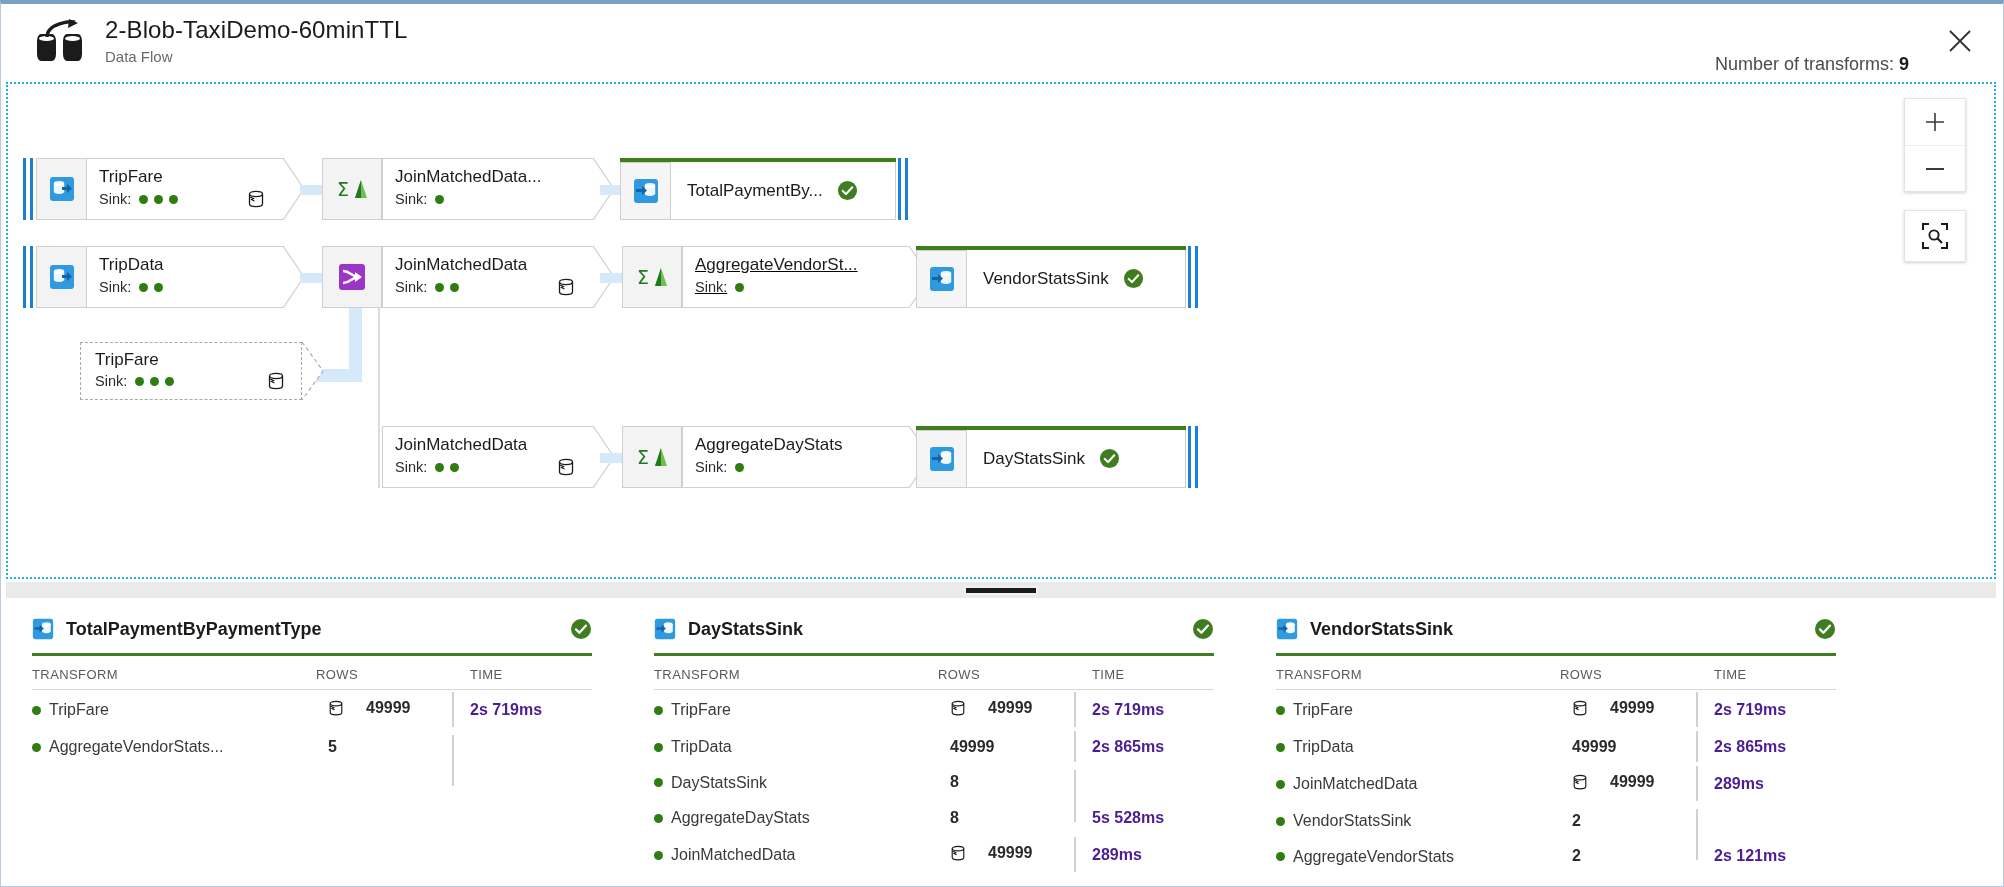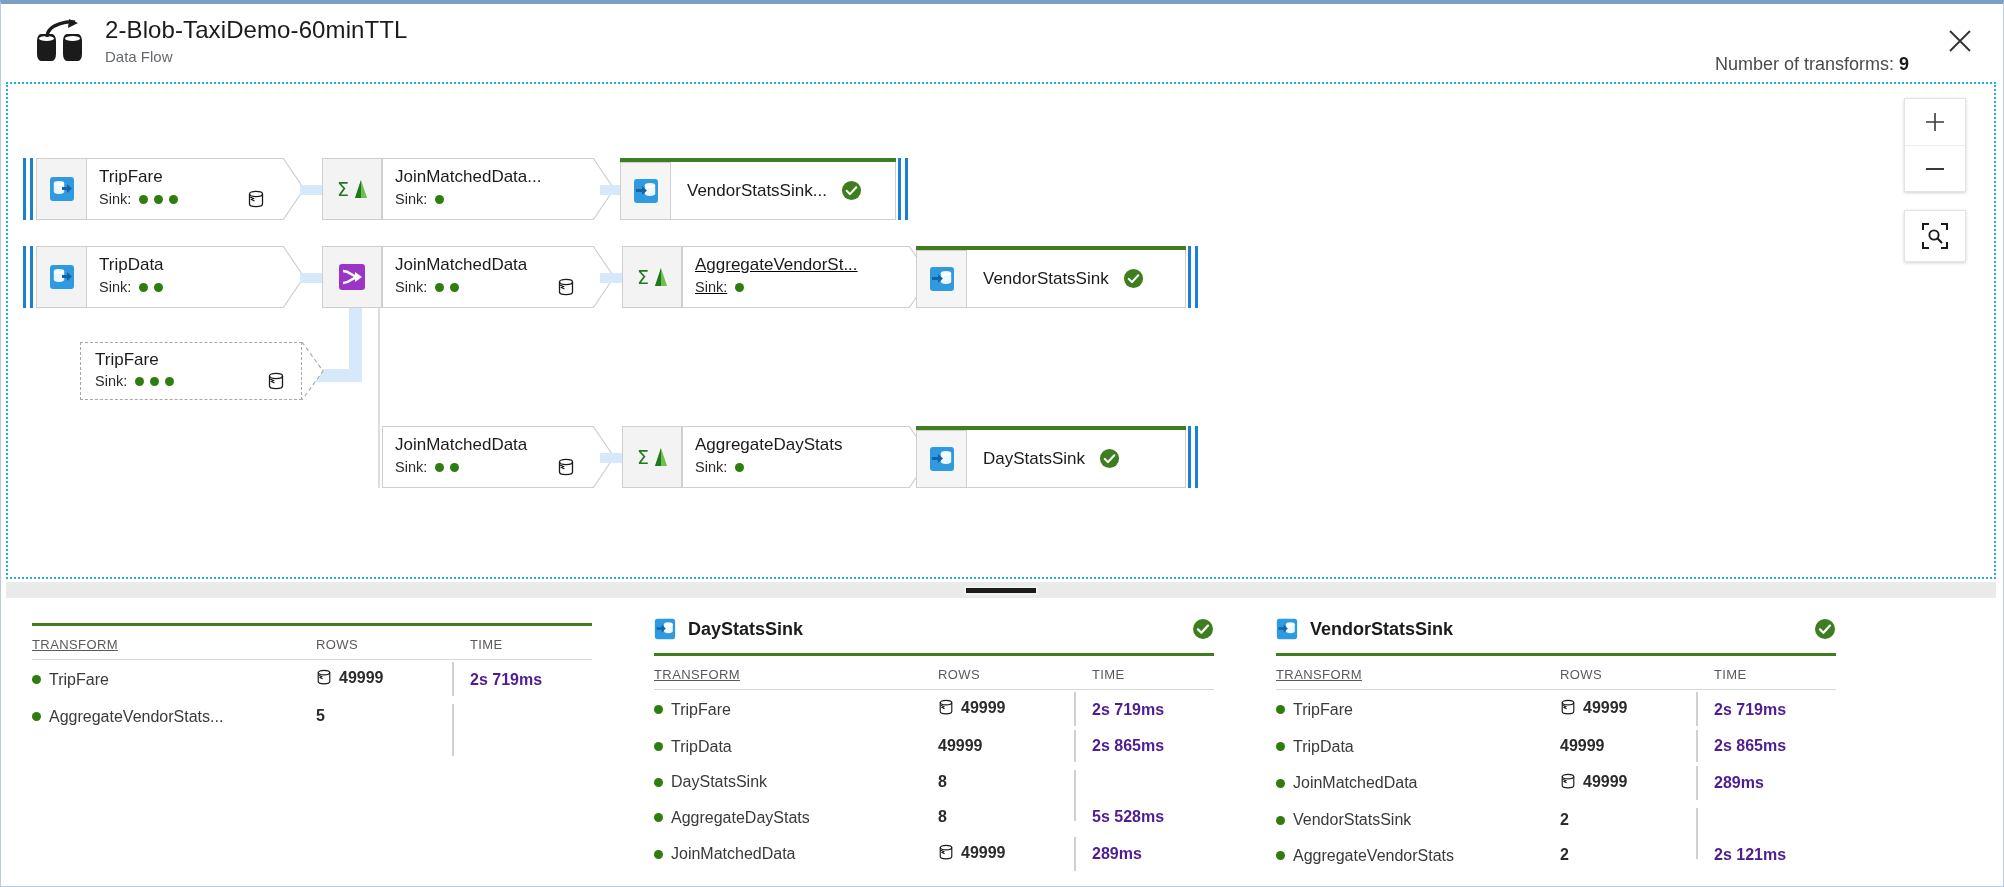--- a/index.html
+++ b/index.html
@@ -187,27 +187,27 @@
   table.stats { width: 100%; border-collapse: collapse; table-layout: fixed; margin-top: 0; }
   table.stats th {
     text-align: left; font-size: 13px; font-weight: 400; color: #5a5a5a;
     letter-spacing: .4px; padding: 11px 0 7px 0;
     border-bottom: 1px solid #d8d8d8;
   }
   table.stats td {
     font-size: 16px; color: #3a3a3a; padding: 9px 0 8px 0; vertical-align: middle;
     white-space: nowrap;
   }
-  table.stats th.c-transform, table.stats td.c-transform { width: 270px; text-decoration: underline; }
+  table.stats th.c-transform, table.stats td.c-transform { width: 270px; }
   table.stats th.c-rows, table.stats td.c-rows { width: 150px; padding-left: 14px; }
   table.stats th.c-time, table.stats td.c-time { width: auto; padding-left: 18px; }
 
   td.c-transform .lbl { display: inline-flex; align-items: center; gap: 8px; overflow: hidden; }
   td.c-transform .lbl span.t { overflow: hidden; text-overflow: ellipsis; max-width: 230px; }
-  td.c-rows .rw { display: inline-flex; align-items: flex-start; gap: 7px; font-weight: 700; color: #2b2b2b; }
+  td.c-rows .rw { display: inline-flex; align-items: center; gap: 22px; font-weight: 700; color: #2b2b2b; margin-left: 12px; }
   td.c-time { position: relative; }
   td.c-time .tv { font-weight: 700; color: #4c1d95; }
   .bracket { position: absolute; left: 0; top: 2px; bottom: 2px; width: 5px; border-left: 2px solid #d0d0d0; }
 </style>
 </head>
 <body>
 
 <div id="app">
 
   <div class="header">
@@ -309,21 +309,21 @@
         <div class="sinkbar" style="left:0; width:290px;"></div>
         <div class="icon-cell plain" style="margin-top:4px; height:58px;">
           <svg width="26" height="26" viewBox="0 0 26 26">
             <rect x="1" y="1" width="24" height="24" rx="3" fill="#2f9ae0"></rect>
             <ellipse cx="17" cy="7.5" rx="5.2" ry="2.4" fill="#fff" opacity=".92"></ellipse>
             <path d="M11.8 7.5 v8 a5.2 2.4 0 0 0 10.4 0 v-8" fill="#fff" opacity=".92"></path>
             <path d="M3 11 h6 v-3 l5 4.5 -5 4.5 v-3 h-6 z" fill="#1464a5"></path>
           </svg>
         </div>
         <div class="sink-body" style="width:226px; margin-top:4px; height:58px;">
-          <div class="nm">VendorStatsSink...</div>
+          <div class="nm">TotalPaymentBy...</div>
           <svg class="check" viewBox="0 0 22 22">
               <circle cx="11" cy="11" r="10" fill="#3f7d20"></circle>
               <path d="M6 11.4 L9.4 14.8 L16 7.6" stroke="#fff" stroke-width="2.2" fill="none" stroke-linecap="round" stroke-linejoin="round"></path>
             </svg>
         </div>
         <div class="accent-right" style="height:62px;"></div>
       </div>
 
       <div class="node" style="left:14px; top:162px;">
         <div class="accent-left"></div>
@@ -544,20 +544,33 @@
     </div>
   </div>
 
   <div class="splitter">
     <div class="grip"></div>
   </div>
 
   <div class="bottom">
 
     <div class="stat-card c1">
+      <div class="card-head">
+        <svg class="card-sink-icon" viewBox="0 0 26 26">
+          <rect x="1" y="1" width="24" height="24" rx="3" fill="#2f9ae0"></rect>
+          <ellipse cx="17" cy="7.5" rx="5.2" ry="2.4" fill="#fff" opacity=".92"></ellipse>
+          <path d="M11.8 7.5 v8 a5.2 2.4 0 0 0 10.4 0 v-8" fill="#fff" opacity=".92"></path>
+          <path d="M3 11 h6 v-3 l5 4.5 -5 4.5 v-3 h-6 z" fill="#1464a5"></path>
+        </svg>
+        <div class="card-title">TotalPaymentByPaymentType</div>
+        <svg class="card-check" viewBox="0 0 22 22">
+            <circle cx="11" cy="11" r="10" fill="#3f7d20"></circle>
+            <path d="M6 11.4 L9.4 14.8 L16 7.6" stroke="#fff" stroke-width="2.2" fill="none" stroke-linecap="round" stroke-linejoin="round"></path>
+          </svg>
+      </div>
       <div class="card-rule"></div>
       <table class="stats">
         <thead>
             <tr>
           <th class="c-transform">TRANSFORM</th>
           <th class="c-rows">ROWS</th>
           <th class="c-time">TIME</th>
         </tr>
           </thead>
         <tbody>

